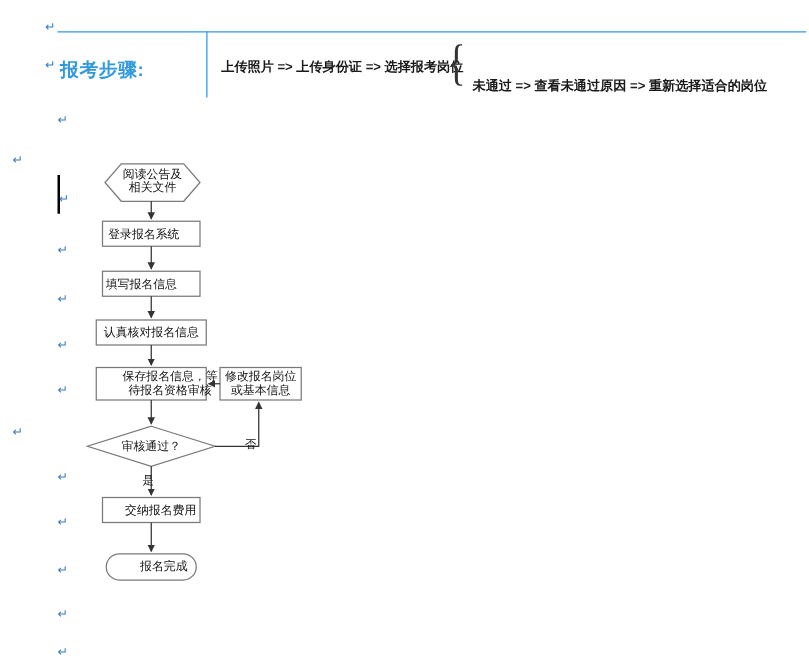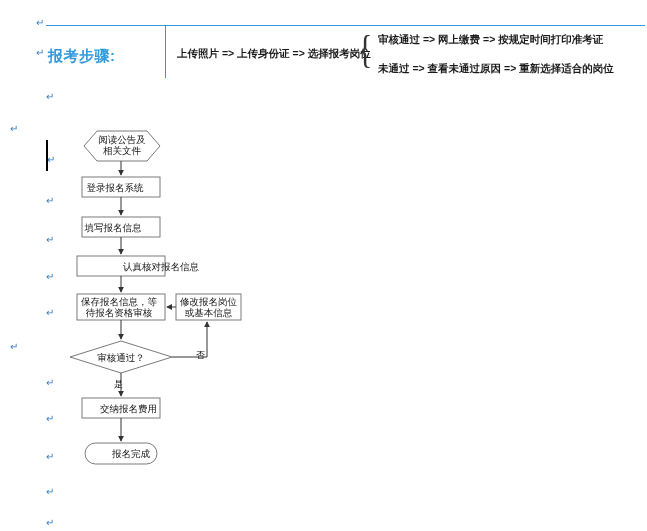--- a/index.html
+++ b/index.html
@@ -123,21 +123,20 @@
 
   <div class="rule-h" style="left:46px; top:25px; width:599px;"></div>
   <div class="rule-v" style="left:165px; top:25px; height:53px;"></div>
 
   <div class="label-steps" style="left:48px; top:47px;">报考步骤:</div>
 
   <div class="seq-line" style="left:177px; top:47px;">上传照片 =&gt; 上传身份证 =&gt; 选择报考岗位</div>
 
   <div class="brace" style="left:358px; top:30px;">{</div>
 
-  <div class="seq-line" style="left:378px; top:33px;">审核通过 =&gt; 网上缴费 =&gt; 按规定时间打印准考证</div>
   <div class="seq-line" style="left:378px; top:62px;">未通过 =&gt; 查看未通过原因 =&gt; 重新选择适合的岗位</div>
 
   <div class="caret" style="left:46px; top:140px; height:31px;"></div>
 
   <svg id="flow" viewBox="0 0 647 531" xmlns="http://www.w3.org/2000/svg">
     <defs>
       <marker id="arrow" markerWidth="8" markerHeight="8" refX="5.2" refY="3" orient="auto" markerUnits="strokeWidth">
         <path d="M0,0 L6,3 L0,6 z" fill="#333"></path>
       </marker>
     </defs>
@@ -170,22 +169,22 @@
 
     <polyline points="172,357 207,357 207,322" fill="none" stroke="#333" stroke-width="1" marker-end="url(#arrow)"></polyline>
 
     <polyline points="176,307 167,307" fill="none" stroke="#333" stroke-width="1" marker-end="url(#arrow)"></polyline>
   </svg>
 
   <div class="node-text" style="left:84px; top:134px; width:76px;">阅读公告及
 相关文件</div>
   <div class="node-text" style="left:82px; top:182px; width:66px;">登录报名系统</div>
   <div class="node-text" style="left:82px; top:222px; width:62px;">填写报名信息</div>
-  <div class="node-text" style="left:77px; top:261px; width:88px;margin-left:40px;">认真核对报名信息</div>
-  <div class="node-text" style="left:77px; top:296px; width:84px;">保存报名信息，等
+  <div class="node-text" style="left:77px; top:261px; width:88px;">认真核对报名信息</div>
+  <div class="node-text" style="left:94px; top:296px; width:84px;">保存报名信息，等
 待报名资格审核</div>
   <div class="node-text" style="left:176px; top:296px; width:65px;">修改报名岗位
 或基本信息</div>
   <div class="node-text" style="left:88px; top:352px; width:66px;">审核通过？</div>
   <div class="node-text" style="left:82px; top:403px; width:93px;">交纳报名费用</div>
   <div class="node-text" style="left:85px; top:448px; width:92px;">报名完成</div>
 
   <div class="edge-label" style="left:196px; top:349px;">否</div>
   <div class="edge-label" style="left:114px; top:378px;">是</div>
 

